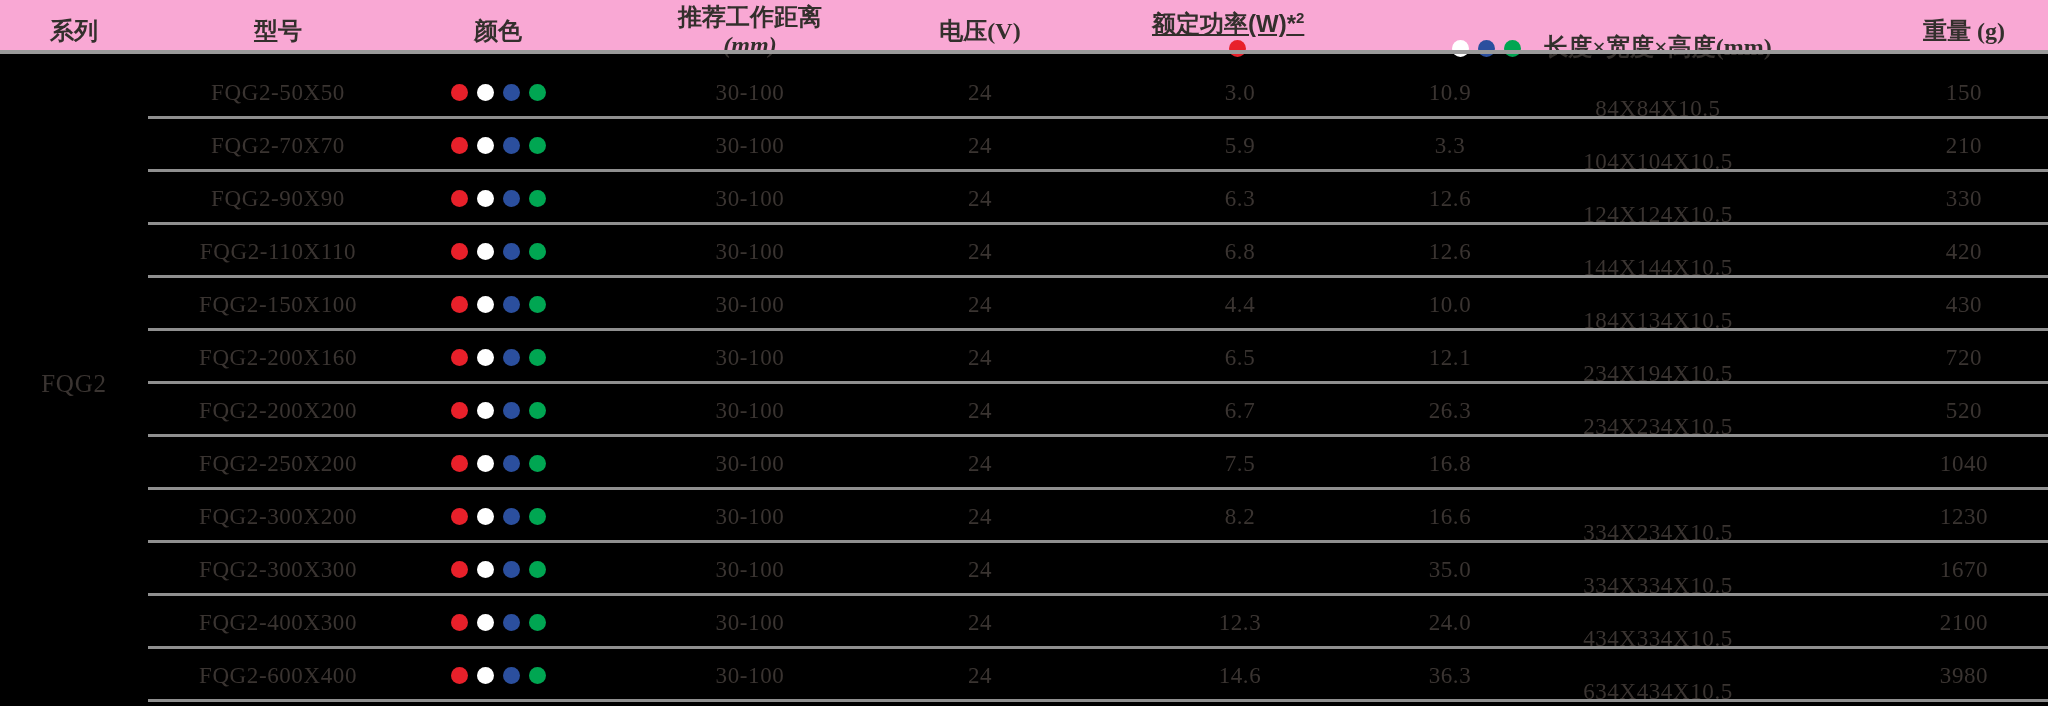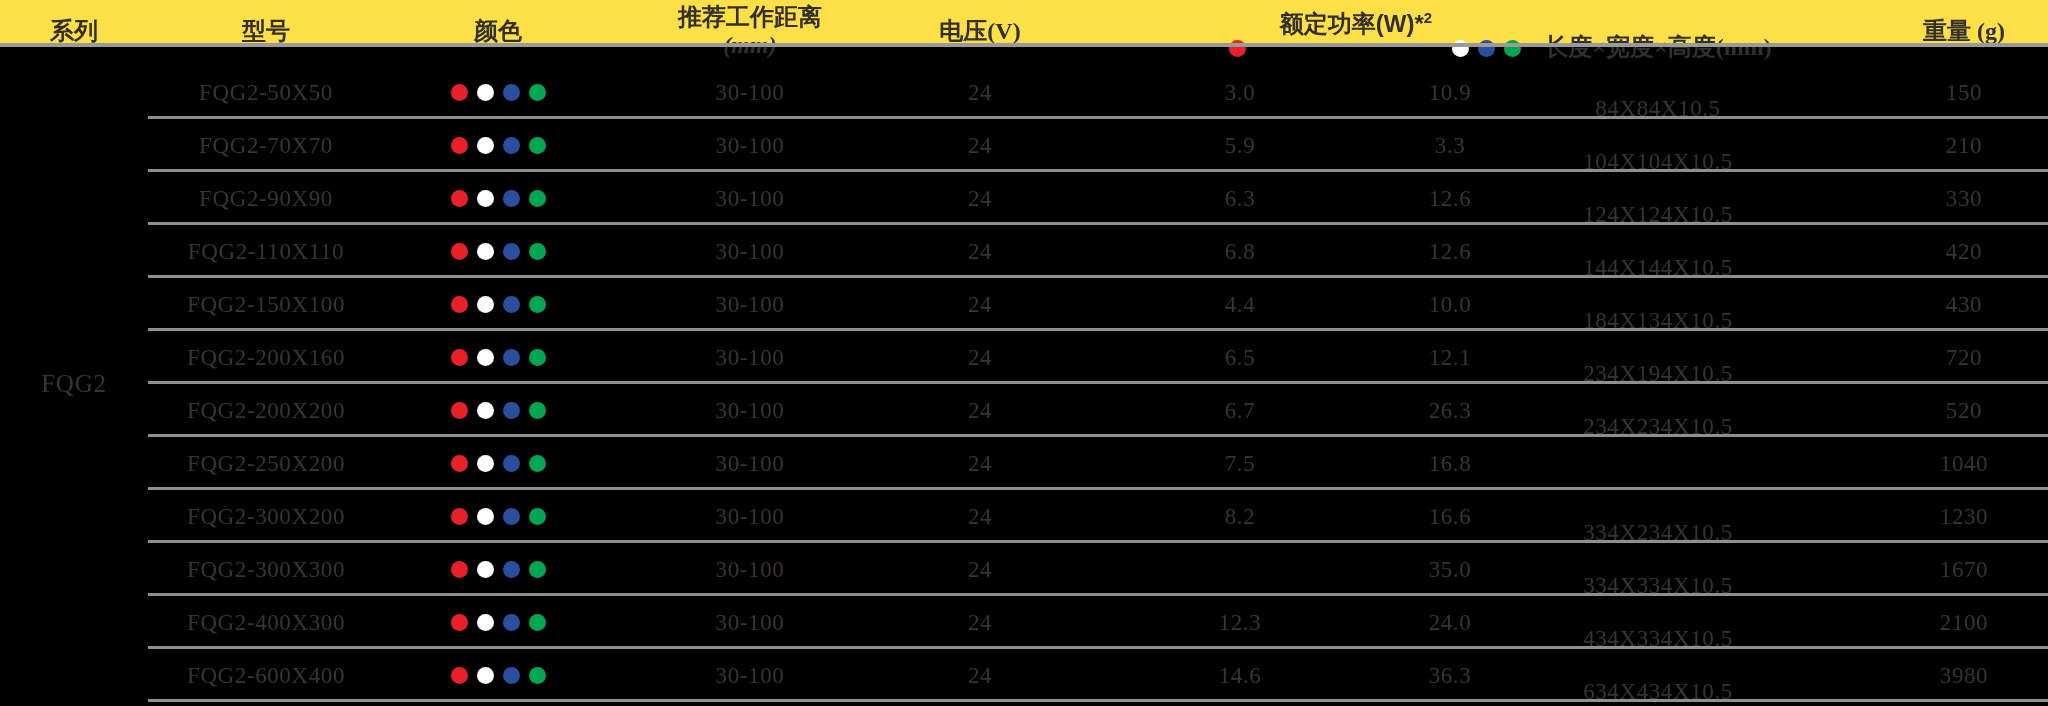--- a/index.html
+++ b/index.html
@@ -18,23 +18,23 @@
     position: relative;
     width: 2048px;
     height: 706px;
     background: #000000;
     box-sizing: border-box;
   }
 
   
   .thead {
     position: relative;
-    height: 47px;
-    width: 2048px;
-    background: #fde047;
+    height: 54px;
+    width: 2048px;
+    background: #f9a8d4;
   }
   .thead-cell {
     position: absolute;
     top: 0;
     height: 62px;
     display: flex;
     flex-direction: column;
     align-items: center;
     justify-content: center;
     color: #332f2c;
@@ -98,21 +98,21 @@
     justify-content: center;
     color: #3a3431;
     font-size: 23px;
     font-family: "Liberation Serif", "DejaVu Serif", serif;
     white-space: nowrap;
     letter-spacing: 0.6px;
   }
 
   
   .col-series  { left: 0px;    width: 148px; }
-  .col-model   { left: 136px;  width: 260px; }
+  .col-model   { left: 148px;  width: 260px; }
   .col-color   { left: 408px;  width: 180px; justify-content: center; }
   .col-dist    { left: 640px;  width: 220px; }
   .col-volt    { left: 880px;  width: 200px; }
   .col-pwr1    { left: 1140px; width: 200px; }
   .col-pwr2    { left: 1340px; width: 220px; }
   .col-dim     { left: 1488px; width: 340px; margin-top: 16px; }
   .col-weight  { left: 1880px; width: 168px; }
 
   
   .series-cell {
@@ -158,26 +158,26 @@
     left: 1140px;
     width: 420px;
     top: 0;
     height: 62px;
   }
   .pwr-header-label {
     position: absolute;
     left: 12px;
     right: 0;
     top: 8px;
-    text-align: center;
     color: #332f2c;
     font-size: 24px;
     font-family: "Liberation Sans", "DejaVu Sans", sans-serif;
     font-weight: 700;
     white-space: nowrap;
+    text-decoration: underline;
   }
 </style>
 </head>
 <body>
 
 <div id="spec-table">
 
   <div class="thead">
 
     <div class="thead-cell col-series serif">

